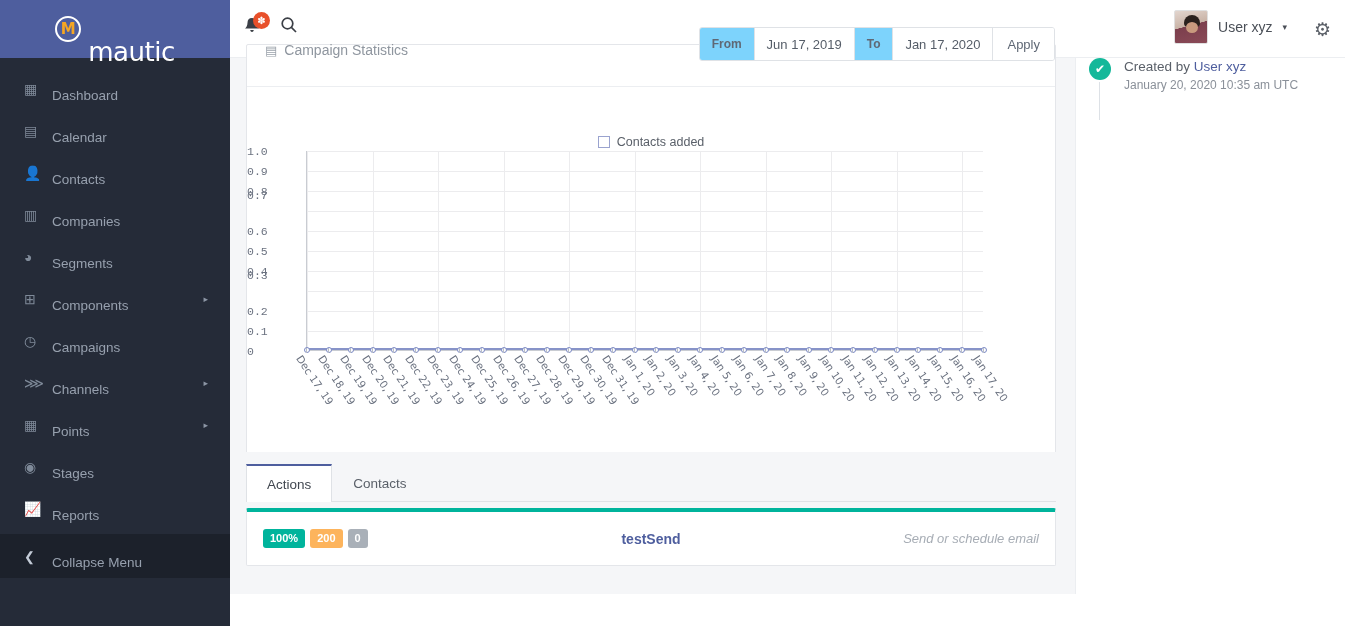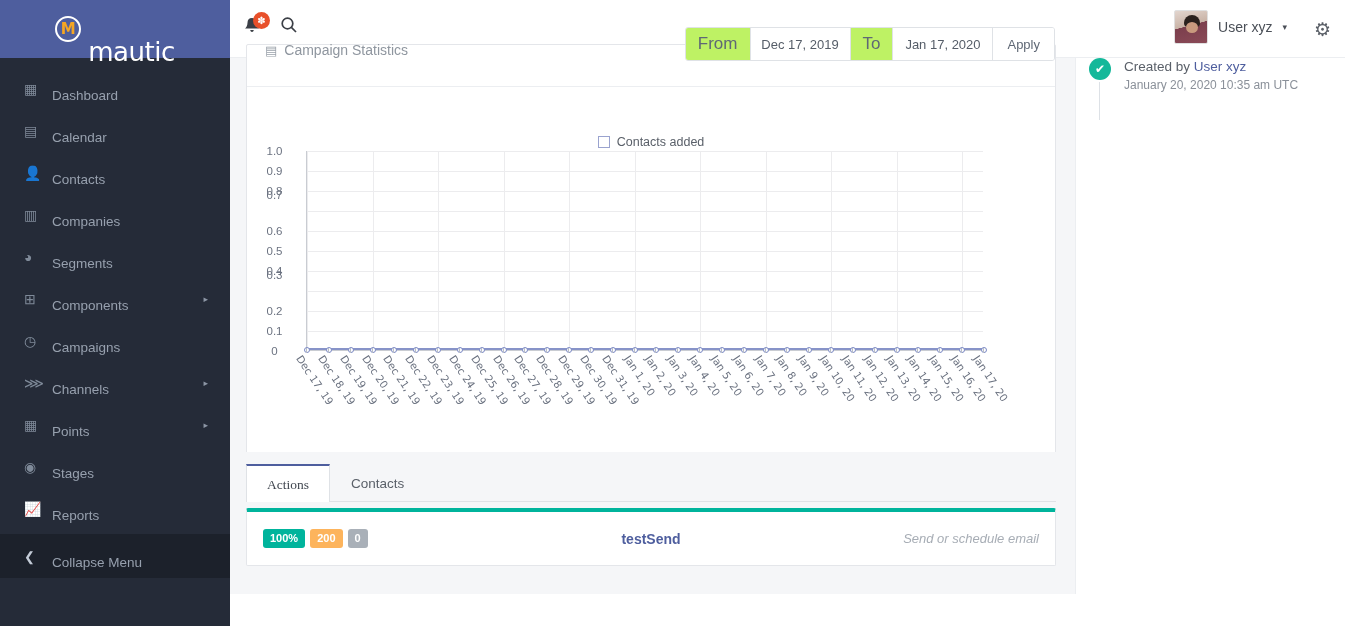--- a/index.html
+++ b/index.html
@@ -140,22 +140,22 @@
   }
   .panel-title .ico { font-size: 13px; color: #9aa1aa; }
 
   .daterange {
     position: absolute; right: 0px; top: -18px;
     display: flex; align-items: stretch; height: 34px;
     border: 1px solid #dfe2e6; border-radius: 3px; overflow: hidden;
     background: #ffffff;
   }
   .dr-label {
-    background: #bef264; color: #5f6875;
-    font-size: 17px; font-weight: normal;
+    background: #7dd3fc; color: #5f6875;
+    font-size: 12px; font-weight: bold;
     display: flex; align-items: center; padding: 0 12px;
     border-right: 1px solid #dfe2e6;
   }
   .dr-input {
     background: #ffffff; color: #555d68; font-size: 13px;
     display: flex; align-items: center; justify-content: center;
     width: 100px; border-right: 1px solid #dfe2e6; cursor: text;
   }
   .dr-apply {
     background: #ffffff; color: #5f6875; font-size: 13px;
@@ -178,23 +178,23 @@
     width: 677px; height: 200px;
     border-left: 1px solid #c9ccd2;
     border-bottom: 1px solid #c9ccd2;
   }
   .gridlines-h, .gridlines-v { position: absolute; inset: 0; }
   .gl-h { position: absolute; left: 0; right: 0; height: 1px; background: #ececee; }
   .gl-v { position: absolute; top: 0; bottom: 0; width: 1px; background: #ececee; }
   .ylabels { position: absolute; left: 0; top: 64px; width: 55px; height: 200px; }
   .ylab {
     position: absolute; right: 0; width: 55px;
-    text-align: center; font-size: 11.5px; color: #6b7280;
+    text-align: left; font-size: 11.5px; color: #6b7280;
     transform: translateY(-50%);
-    font-family: Liberation Sans, sans-serif;
+    font-family: Liberation Mono, monospace;
   }
   .series-line {
     position: absolute; left: 0; right: 0; bottom: 0;
     height: 2px; background: #8793c8;
   }
   .dot {
     position: absolute; width: 6px; height: 6px; border-radius: 50%;
     background: #ffffff; border: 1.5px solid #7b89c4;
     transform: translate(-50%, 50%); bottom: 0;
   }
@@ -218,21 +218,20 @@
   .tab {
     padding: 0 20px; height: 38px; line-height: 38px;
     font-size: 13.5px; color: #5a6069; cursor: pointer;
     border: 1px solid transparent; border-bottom: none;
     margin-bottom: -1px;
   }
   .tab.active {
     background: #ffffff; color: #414750;
     border-color: #dfe2e6; border-bottom-color: #ffffff;
     border-top: 2px solid #4e5e9e;
-    font-family: Liberation Serif, serif;
   }
   .action-card {
     position: absolute; left: 16px; top: 450px;
     width: 810px; height: 58px;
     background: #ffffff;
     border: 1px solid #e4e6ea;
     border-top: 4px solid #00b49c;
     border-radius: 2px;
     display: flex; align-items: center;
     cursor: pointer;
@@ -387,21 +386,21 @@
   <div class="content">
 
     <div class="panel">
       <div class="panel-head">
         <div class="panel-title">
           <span class="ico">▤</span>
           <span>Campaign Statistics</span>
         </div>
         <div class="daterange">
           <div class="dr-label">From</div>
-          <div class="dr-input">Dec 17, 2019</div>
+          <div class="dr-input">Jun 17, 2019</div>
           <div class="dr-label">To</div>
           <div class="dr-input">Jan 17, 2020</div>
           <div class="dr-apply">Apply</div>
         </div>
       </div>
 
       <div class="chart-box">
         <div class="legend">
           <span class="legend-swatch"></span>
           <span>Contacts added</span>

